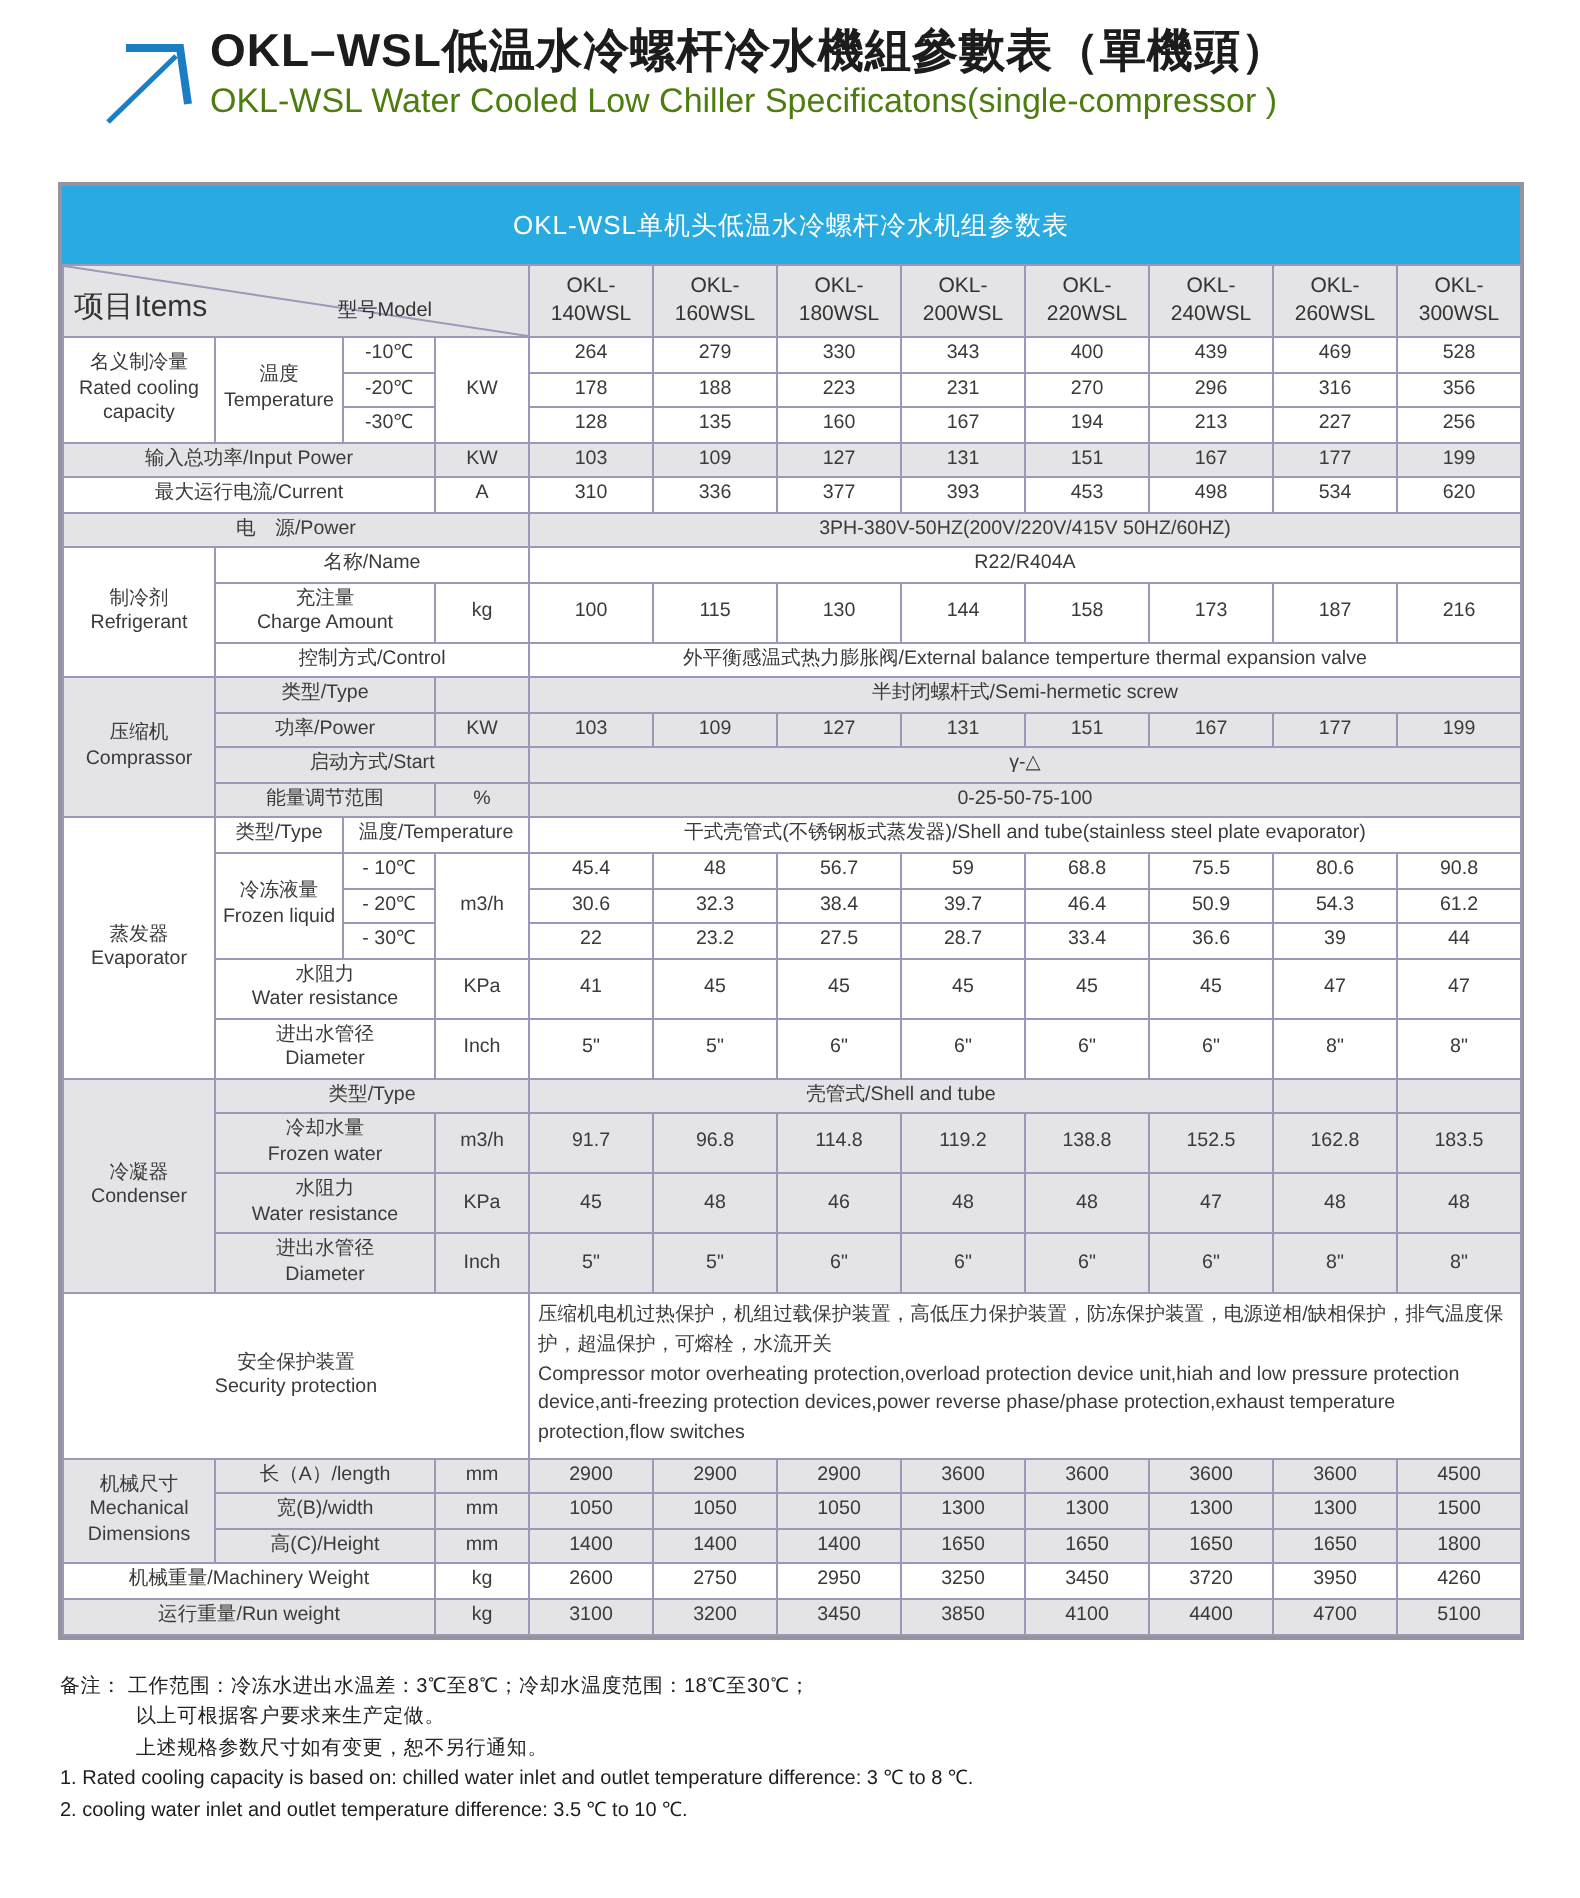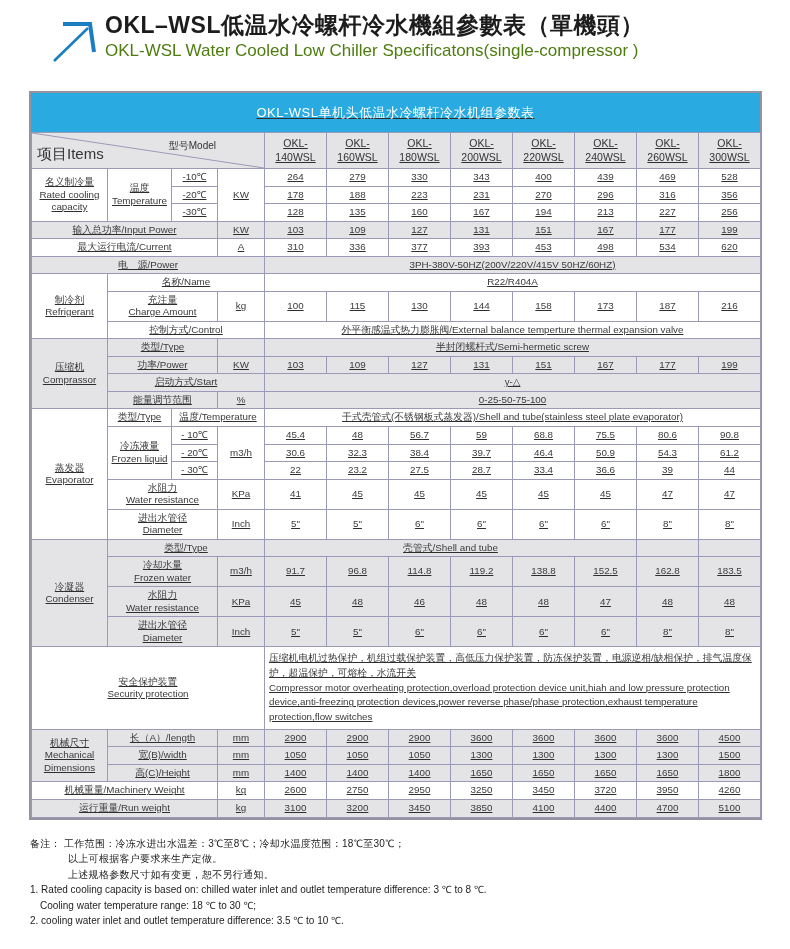--- a/index.html
+++ b/index.html
@@ -6,35 +6,35 @@
   html,body { width: 790px; background: #fff; font-family: "Liberation Sans", sans-serif; }
   body { height: 949px; overflow: hidden; color: #2e2e2e; }
 
   
   .page-header { display: flex; align-items: flex-start; padding: 12px 0 0 50px; }
   .logo { width: 46px; height: 50px; margin-right: 9px; flex: 0 0 auto; }
   .title-zh { font-size: 23px; font-weight: bold; color: #1c1c1c; letter-spacing: 0.5px; line-height: 1.15; }
   .title-en { font-size: 17px; font-weight: normal; color: #4d7c0f; margin-top: 3px; }
 
   
-  .table-wrap { width: 733px; margin: 29px 0 0 29px; border: 2px solid #95939f; text-decoration: underline; }
+  .table-wrap { width: 733px; margin: 29px 0 0 29px; border: 2px solid #95939f; }
   .banner { background: #29abe2; color: #fff; text-align: center; font-size: 13px; padding: 11px 0 10px; letter-spacing: 0.5px; }
   table { border-collapse: collapse; table-layout: fixed; width: 100%; }
   td { border: 1px solid #9b99b8; text-align: center; vertical-align: middle;
        font-size: 9.8px; line-height: 1.28; padding: 2px 1px; color: #3a3a3a; }
   tr.g td { background: #e4e4e7; }
   tr.w td { background: #ffffff; }
   thead td { font-size: 10.5px; padding: 4px 0; background: #e4e4e7; color: #333; }
   td.left { text-align: left; padding: 4px 4px; line-height: 1.5; }
 
   
   td.corner { position: relative; height: 36px; padding: 0; }
   td.corner svg { position: absolute; inset: 0; width: 100%; height: 100%; }
   .c-items { position: absolute; left: 5px; bottom: 5px; font-size: 15px; }
-  .c-model { position: absolute; right: 48px; top: 7px; font-size: 10px; }
+  .c-model { position: absolute; right: 48px; top: 17px; font-size: 10px; }
 
   
   .notes { margin: 16px 0 0 30px; font-size: 10px; color: #222; line-height: 1.55; }
   .note.zh { letter-spacing: 0.3px; }
   .note.ind { padding-left: 38px; }
   .note.ind2 { padding-left: 10px; }
   .note.en { color: #1d1d1d; }
 </style>
 </head>
 <body>
@@ -381,17 +381,16 @@
         </tbody>
     </table>
   </div>
 
   <div class="notes">
 
   <div class="note zh">备注：  工作范围：冷冻水进出水温差：3℃至8℃；冷却水温度范围：18℃至30℃；</div>
       <div class="note zh ind">以上可根据客户要求来生产定做。</div>
       <div class="note zh ind">上述规格参数尺寸如有变更，恕不另行通知。</div>
       <div class="note en">1. Rated cooling capacity is based on: chilled water inlet and outlet temperature difference: 3 ℃ to 8 ℃.</div>
-      <div class="note en ind2">Cooling water temperature range: 18 ℃ to 30 ℃;</div>
       <div class="note en">2. cooling water inlet and outlet temperature difference: 3.5 ℃ to 10 ℃.</div>
     </div>
 
 </div>
 
 </body></html>

